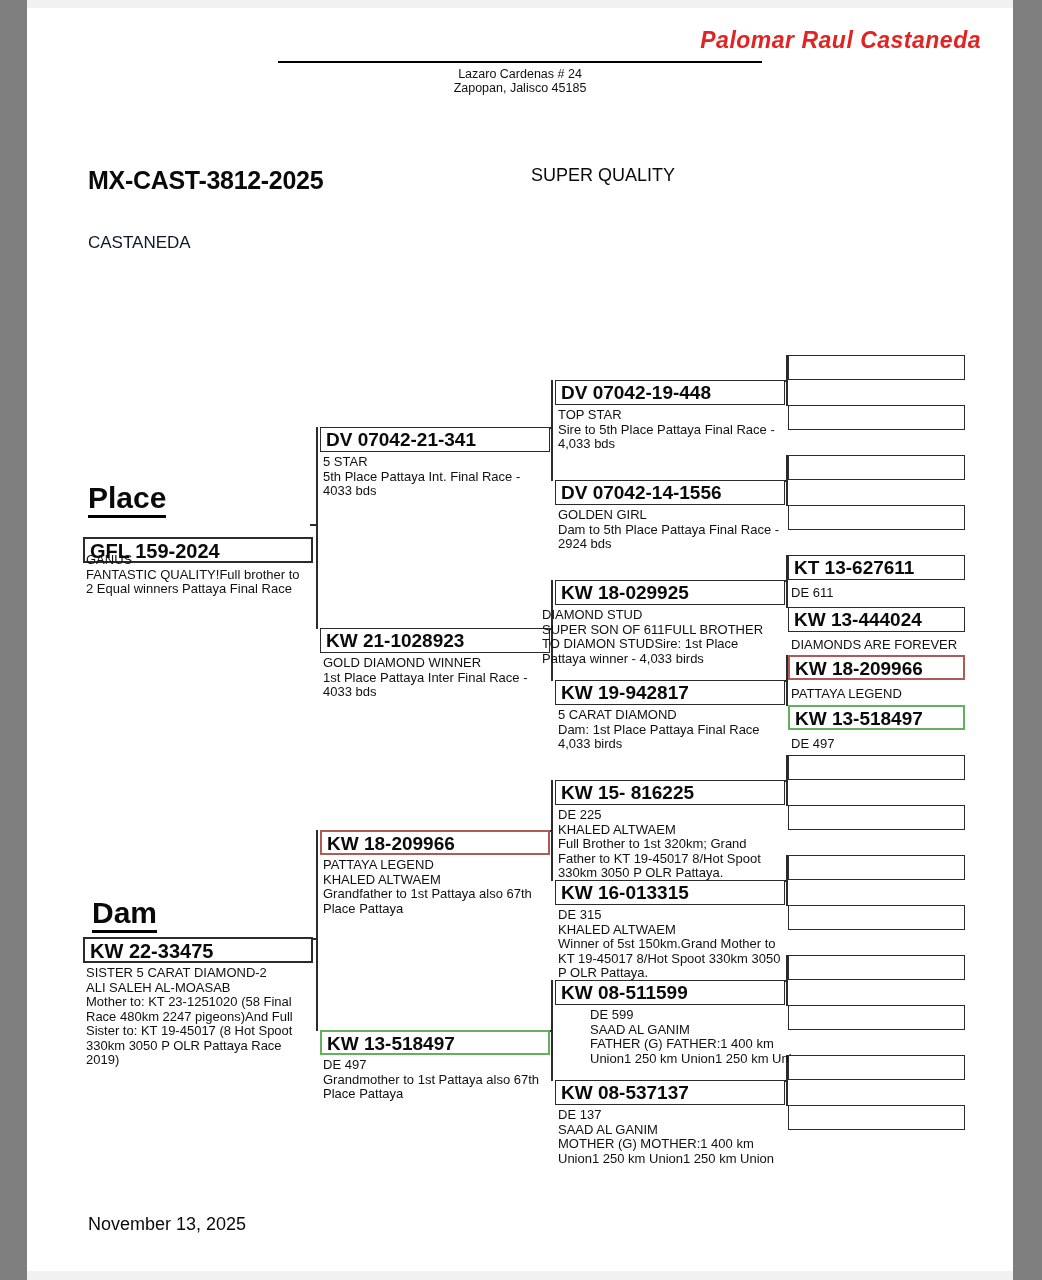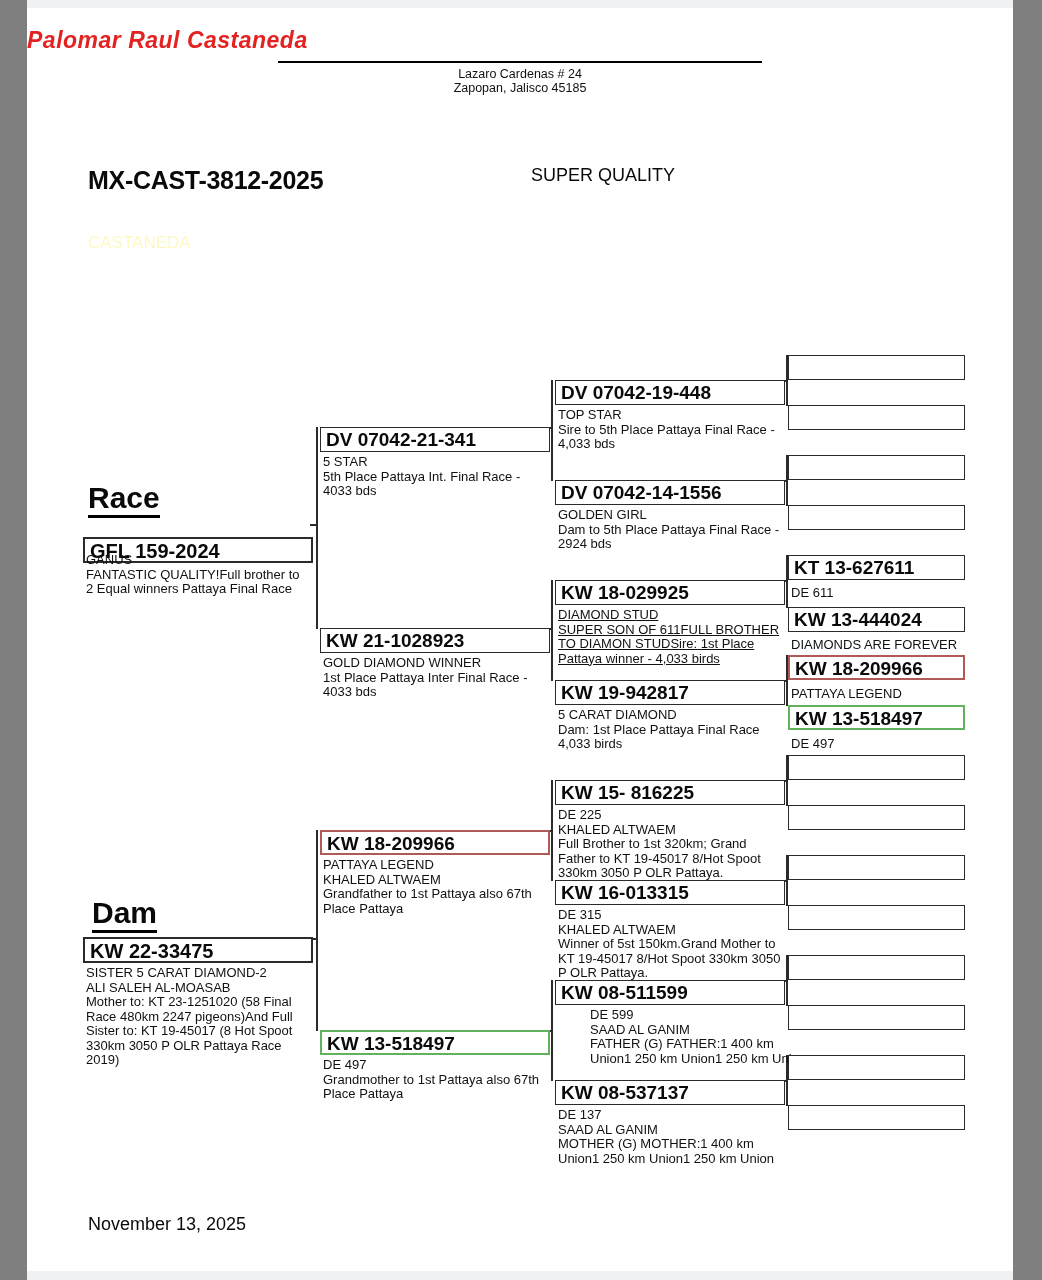--- a/index.html
+++ b/index.html
@@ -1,26 +1,26 @@
 <!DOCTYPE html>
 <html><head>
 <meta charset="utf-8">
 <style>
   html,body{margin:0;padding:0;}
   body{font-family:"Liberation Sans","DejaVu Sans",sans-serif;}
   #stage{position:relative;width:1042px;height:1280px;background:#7f7f7f;overflow:hidden;}
   .page{position:absolute;left:27px;top:0;width:986px;height:1280px;background:#ffffff;}
   .abs{position:absolute;}
-  .doc-title{left:27px;top:27px;width:954px;text-align:left;
+  .doc-title{left:27px;top:27px;width:954px;text-align:right;
              font-size:23px;font-weight:bold;font-style:italic;color:#e32222;letter-spacing:.5px;}
   .title-rule{left:278px;top:61px;width:484px;height:2px;background:#000;}
   .addr{left:27px;width:986px;text-align:center;font-size:12.5px;color:#111;}
   .band-id{left:88px;top:166px;font-size:25px;font-weight:bold;color:#0a0a0a;letter-spacing:-.3px;}
   .quality{left:531px;top:165px;font-size:18px;color:#0a0a0a;}
-  .strain{left:88px;top:233px;font-size:17px;color:#fef9c3;}
+  .strain{left:88px;top:233px;font-size:17px;color:#0f172a;}
   .heading{font-size:30px;font-weight:bold;color:#0a0a0a;border-bottom:3.5px solid #000;
            padding-bottom:1px;line-height:1.05;}
   .ring-box{background:#fff;border:1.5px solid #2b2b2b;box-sizing:border-box;
             font-weight:bold;font-size:19px;color:#0a0a0a;padding:1px 0 0 5px;
             white-space:nowrap;overflow:hidden;}
   .g1{width:230px;height:26px;border-width:2px;font-size:20px;}
   .g23{width:230px;height:25px;}
   .g4{width:177px;height:25px;}
   .accent-red{border:2px solid #b05a58;}
   .accent-green{border:2px solid #62b15c;}
@@ -72,21 +72,21 @@
   <div class="abs line v" style="left:786px;top:1055px;height:51px;"></div>
   <div class="abs line h" style="left:781px;top:380px;width:7px;"></div>
   <div class="abs line h" style="left:781px;top:480px;width:7px;"></div>
   <div class="abs line h" style="left:781px;top:580px;width:7px;"></div>
   <div class="abs line h" style="left:781px;top:680px;width:7px;"></div>
   <div class="abs line h" style="left:781px;top:780px;width:7px;"></div>
   <div class="abs line h" style="left:781px;top:880px;width:7px;"></div>
   <div class="abs line h" style="left:781px;top:980px;width:7px;"></div>
   <div class="abs line h" style="left:781px;top:1080px;width:7px;"></div>
 
-  <div class="abs heading" style="left:88px;top:482px;">Race</div>
+  <div class="abs heading" style="left:88px;top:482px;">Place</div>
   <div class="abs ring-box g1" style="left:83px;top:537px;">GFL 159-2024</div>
   <div class="abs desc" style="left:86px;top:553px;">GANUS
 FANTASTIC QUALITY!Full brother to
 2 Equal winners Pattaya Final Race</div>
 
   <div class="abs heading" style="left:92px;top:897px;">Dam</div>
   <div class="abs ring-box g1" style="left:83px;top:937px;">KW 22-33475</div>
   <div class="abs desc" style="left:86px;top:966px;">SISTER 5 CARAT DIAMOND-2
 ALI SALEH AL-MOASAB
 Mother to: KT 23-1251020 (58 Final
@@ -120,21 +120,21 @@
   <div class="abs desc" style="left:558px;top:408px;">TOP STAR
 Sire to 5th Place Pattaya Final Race -
 4,033 bds</div>
 
   <div class="abs ring-box g23" style="left:555px;top:480px;">DV 07042-14-1556</div>
   <div class="abs desc" style="left:558px;top:508px;">GOLDEN GIRL
 Dam to 5th Place Pattaya Final Race -
 2924 bds</div>
 
   <div class="abs ring-box g23" style="left:555px;top:580px;">KW 18-029925</div>
-  <div class="abs desc" style="left:558px;top:608px;text-decoration:underline;">DIAMOND STUD
+  <div class="abs desc" style="left:542px;top:608px;">DIAMOND STUD
 SUPER SON OF 611FULL BROTHER
 TO DIAMON STUDSire: 1st Place
 Pattaya winner - 4,033 birds</div>
 
   <div class="abs ring-box g23" style="left:555px;top:680px;">KW 19-942817</div>
   <div class="abs desc" style="left:558px;top:708px;">5 CARAT DIAMOND
 Dam: 1st Place Pattaya Final Race
 4,033 birds</div>
 
   <div class="abs ring-box g23" style="left:555px;top:780px;">KW 15- 816225</div>

